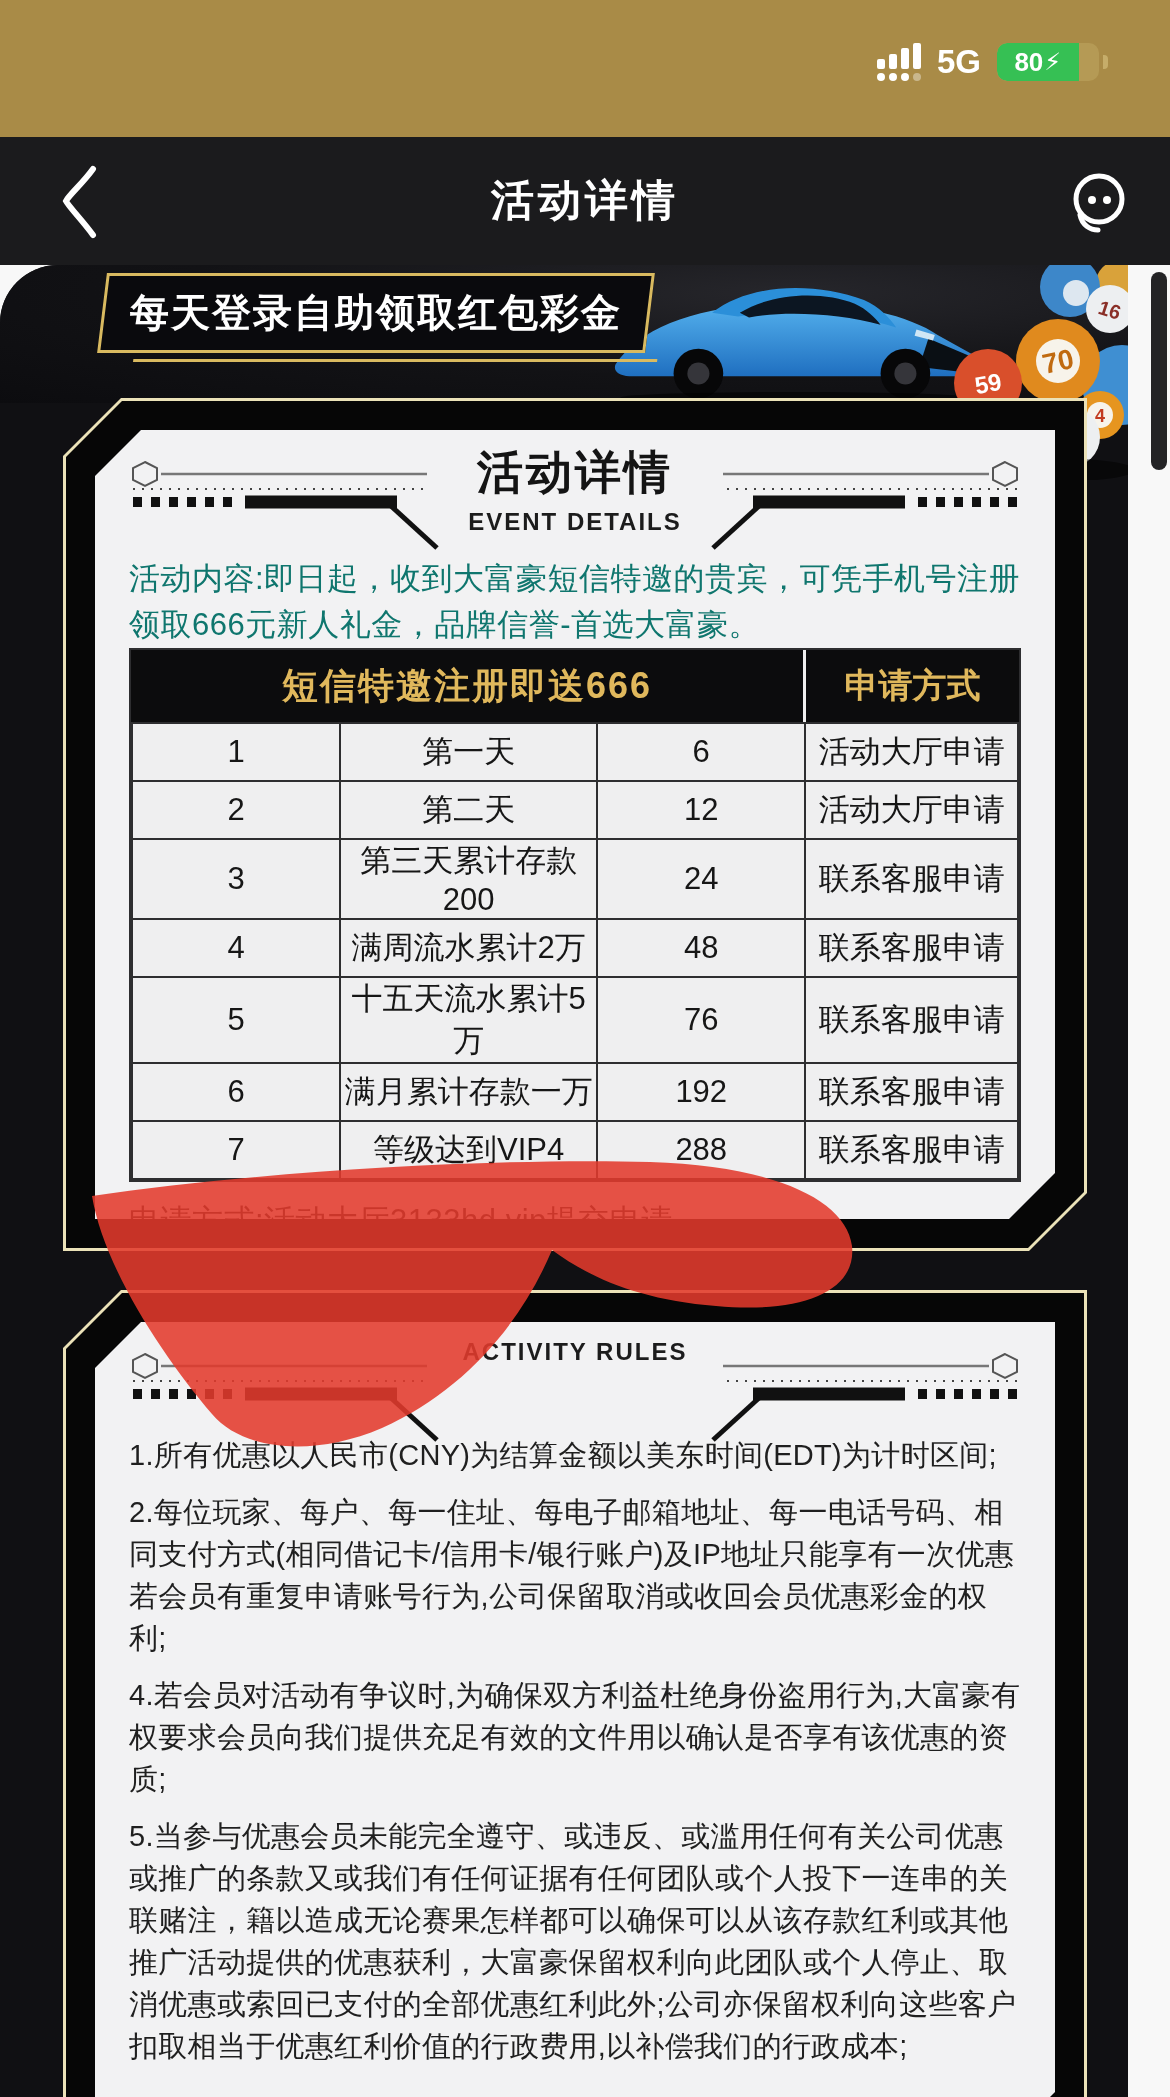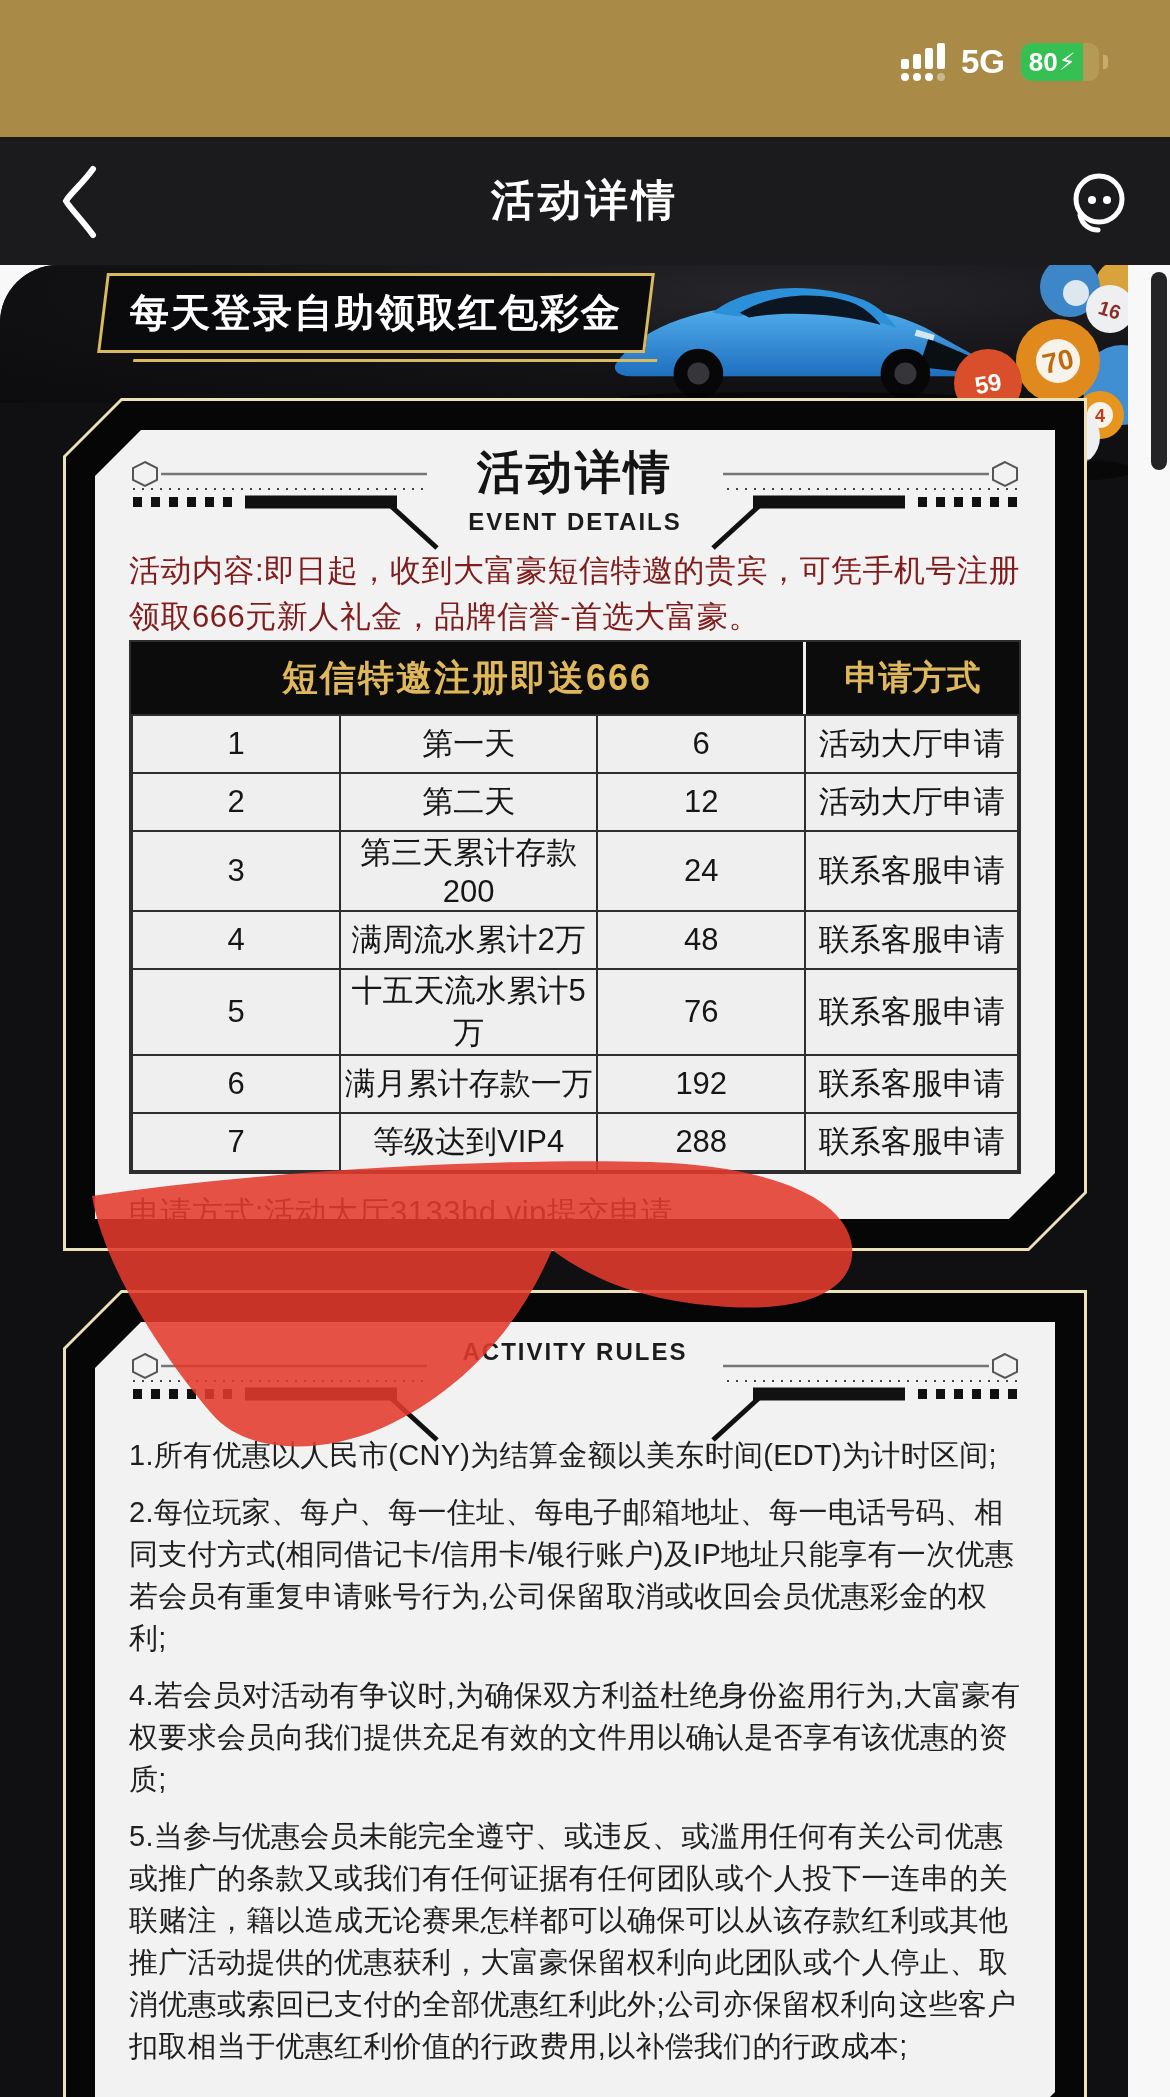--- a/index.html
+++ b/index.html
@@ -14,21 +14,21 @@
   .status-right { position:absolute; right:62px; top:36px; display:flex; align-items:center; gap:16px; height:52px; }
   .signal { display:flex; flex-direction:column; justify-content:flex-end; gap:4px; }
   .sig-bars { display:flex; align-items:flex-end; gap:4px; height:26px; }
   .sig-bars i { display:block; width:8px; background:#fff; border-radius:2px; }
   .sig-bars i:nth-child(1){height:10px}.sig-bars i:nth-child(2){height:15px}
   .sig-bars i:nth-child(3){height:21px}.sig-bars i:nth-child(4){height:26px}
   .sig-dots { display:flex; gap:4px; }
   .sig-dots i { display:block; width:8px; height:8px; border-radius:50%; background:#fff; }
   .sig-dots i:last-child { background:rgba(255,255,255,.38); }
   .net-label { color:#fff; font-size:33px; font-weight:bold; }
-  .battery { position:relative; width:78px; height:38px; border-radius:10px; background:#b59a55; overflow:hidden; }
+  .battery { position:relative; width:102px; height:38px; border-radius:10px; background:#b59a55; overflow:hidden; }
   .battery .fill { position:absolute; left:0; top:0; bottom:0; width:80%; background:#36c054; border-radius:10px 0 0 10px;
                    display:flex; align-items:center; justify-content:center; gap:1px; color:#fff; font-weight:bold; font-size:26px; }
   .battery .bolt { font-size:24px; line-height:1; }
   .battery-nub { width:5px; height:14px; background:#c6ad6a; border-radius:0 4px 4px 0; margin-left:-12px; }
 
   
   .nav-bar { position:absolute; left:0; top:137px; width:1170px; height:128px; background:#1b1b1d; }
   .nav-title { position:absolute; left:0; right:0; top:50%; transform:translateY(-50%);
                text-align:center; color:#fff; font-size:43px; font-weight:bold; letter-spacing:4px; }
   .back-btn { position:absolute; left:40px; top:24px; width:80px; height:80px; display:flex; align-items:center; justify-content:center; cursor:pointer; }
@@ -61,21 +61,21 @@
   .card2 { top:1025px; height:880px; }  
 
   .sec-head { position:relative; height:104px; }
   .sec-orn { position:absolute; top:16px; width:300px; height:96px; overflow:visible; }
   .sec-orn.left { left:0; }
   .sec-orn.right { right:0; transform:scaleX(-1); }
   .sec-titles { position:absolute; left:50%; top:2px; transform:translateX(-50%); text-align:center; width:360px; }
   .sec-title { font-size:46px; font-weight:800; color:#141414; letter-spacing:3px; }
   .sec-sub { font-size:24px; font-weight:bold; color:#1c1c1c; letter-spacing:2px; margin-top:4px; }
 
-  .intro { font-size:31px; color:#7f1d1d; line-height:46px; margin-top:4px; letter-spacing:0.5px; }
+  .intro { font-size:31px; color:#0f766e; line-height:46px; margin-top:12px; letter-spacing:0.5px; }
 
   
   .promo-table { border:2px solid #2e2e30; }
   .pt-head { display:flex; background:#0c0c0d; height:72px; }
   .pt-head .h-main { width:76%; display:flex; align-items:center; justify-content:center;
                      color:#e0b85c; font-size:36px; font-weight:bold; letter-spacing:2px; border-right:3px solid #efeff0; }
   .pt-head .h-right { width:24%; display:flex; align-items:center; justify-content:center;
                       color:#e0b85c; font-size:34px; font-weight:bold; }
   table.pt-body { width:100%; border-collapse:collapse; table-layout:fixed; }
   table.pt-body td { border:2px solid #2e2e30; background:#efeff0; height:58px; text-align:center;

